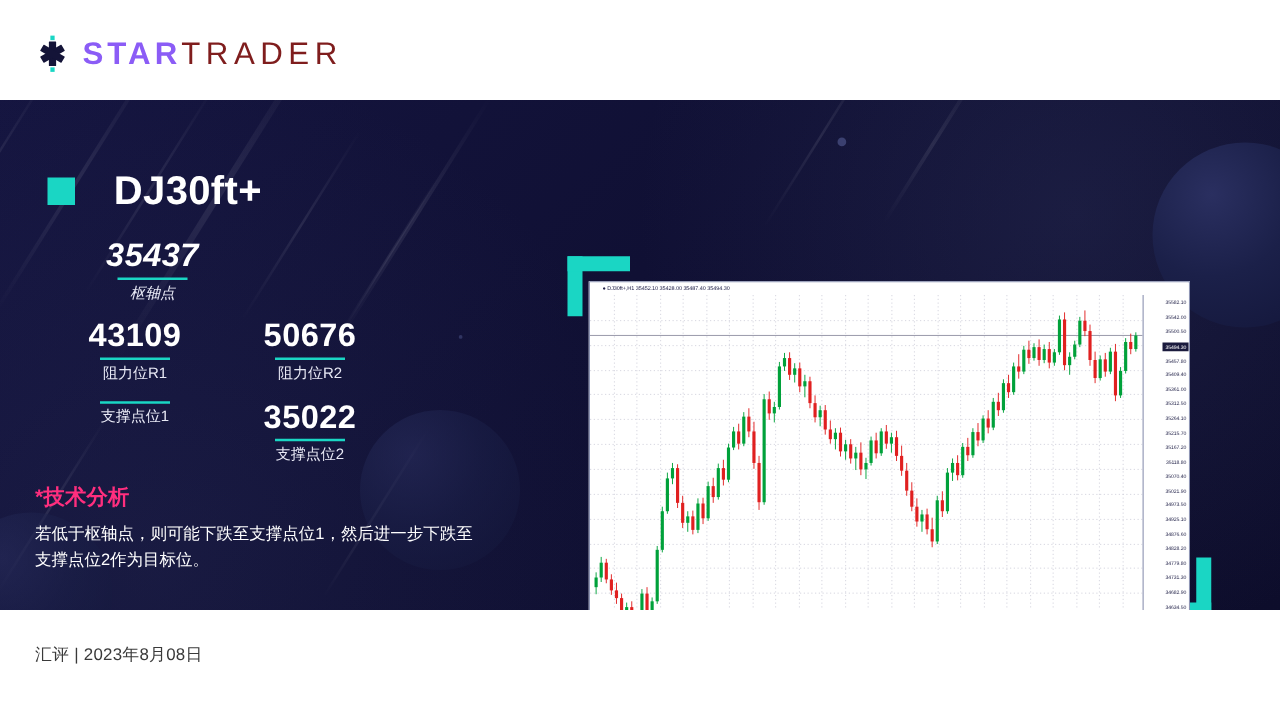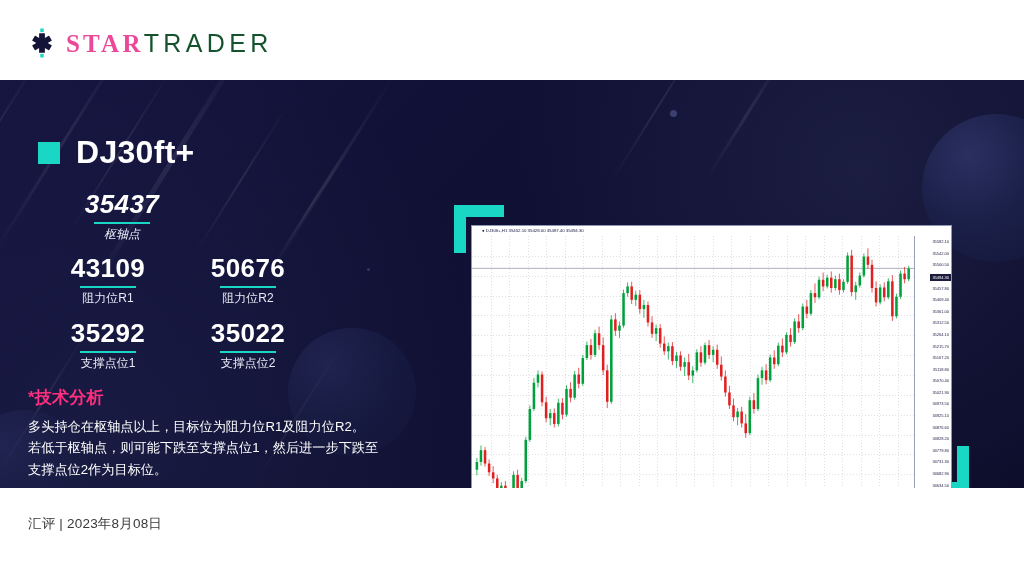--- a/index.html
+++ b/index.html
@@ -16,41 +16,41 @@
     position:absolute; left:0; top:0; width:1024px; height:80px;
     background:#ffffff;
   }
   .logo-wrap {
     position:absolute; left:27px; top:28px;
     display:flex; align-items:center; gap:9px;
   }
   .logo-mark { position:relative; width:30px; height:30px; }
   .logo-mark svg { display:block; }
   .logo-text { font-size:25px; letter-spacing:3.2px; font-weight:700; line-height:1; }
-  .logo-star { color:#ec4899;font-family:Liberation Serif, serif; }
-  .logo-trader { color:#14532d; font-weight:400; letter-spacing:4.4px; }
+  .logo-star { color:#8b5cf6; }
+  .logo-trader { color:#7f1d1d; font-weight:400; letter-spacing:4.4px; }
 
   
   .panel {
     position:absolute; left:0; top:80px; width:1024px; height:416px;
     background:
       radial-gradient(circle at 84% 22%, rgba(70,78,125,0.22) 0%, rgba(70,78,125,0) 38%),
       radial-gradient(circle at 12% 90%, rgba(60,68,115,0.18) 0%, rgba(60,68,115,0) 42%),
       linear-gradient(135deg,#151540 0%, #101034 45%, #0d0d2b 100%);
     overflow:hidden;
   }
   .streak { position:absolute; background:linear-gradient(to bottom, rgba(255,255,255,0.0), rgba(255,255,255,0.085), rgba(255,255,255,0.0)); transform-origin:center; }
   .planet {
     position:absolute; border-radius:50%;
     background:radial-gradient(circle at 32% 28%, #2a2f60 0%, #1b2049 45%, #121538 100%);
   }
   .dot { position:absolute; border-radius:50%; background:#3b4070; }
 
   
-  .title-row { position:absolute; left:38px; top:54px; display:flex; align-items:center; gap:16px;justify-content:space-between; }
+  .title-row { position:absolute; left:38px; top:54px; display:flex; align-items:center; gap:31px;justify-content:space-between; }
   .title-sq { width:22px; height:22px; background:#1ad6c4; }
   .title-txt { color:#ffffff; font-size:32px; font-weight:700; letter-spacing:0.3px; }
 
   .levels { position:absolute; left:38px; top:110px; width:330px; }
   .lv-grid { display:grid; grid-template-columns:140px 140px; row-gap:12px; column-gap:0px; }
   .lv { text-align:center; width:140px; }
   .lv.pivot { margin-left:14px;font-style:italic; }
   .lv-num { color:#ffffff; font-size:26px; font-weight:600; line-height:1.15; letter-spacing:0.4px; }
   .lv-rule { width:56px; height:2px; background:#1ad6c4; margin:2px auto 3px; }
   .lv-lab { color:#e8e9f5; font-size:12px; line-height:1.3; }
@@ -157,36 +157,34 @@
         <div class="lv-num">43109</div>
         <div class="lv-rule"></div>
         <div class="lv-lab">阻力位R1</div>
       </div>
       <div class="lv">
         <div class="lv-num">50676</div>
         <div class="lv-rule"></div>
         <div class="lv-lab">阻力位R2</div>
       </div>
       <div class="lv">
-        <div class="lv-num">35292</div>
         <div class="lv-rule"></div>
         <div class="lv-lab">支撑点位1</div>
       </div>
       <div class="lv">
         <div class="lv-num">35022</div>
         <div class="lv-rule"></div>
         <div class="lv-lab">支撑点位2</div>
       </div>
     </div>
   </div>
 
   <div class="analysis">
     <div class="an-head">*技术分析</div>
     <div class="an-body">
-      <div>多头持仓在枢轴点以上，目标位为阻力位R1及阻力位R2。</div>
       <div>若低于枢轴点，则可能下跌至支撑点位1，然后进一步下跌至</div>
       <div>支撑点位2作为目标位。</div>
     </div>
   </div>
 
   <div class="chart-shell">
     <div class="chart-title">
       <span class="bullet">●</span>
       <span>DJ30ft+,H1  35452.10  35428.00  35487.40  35494.30</span>
     </div>

